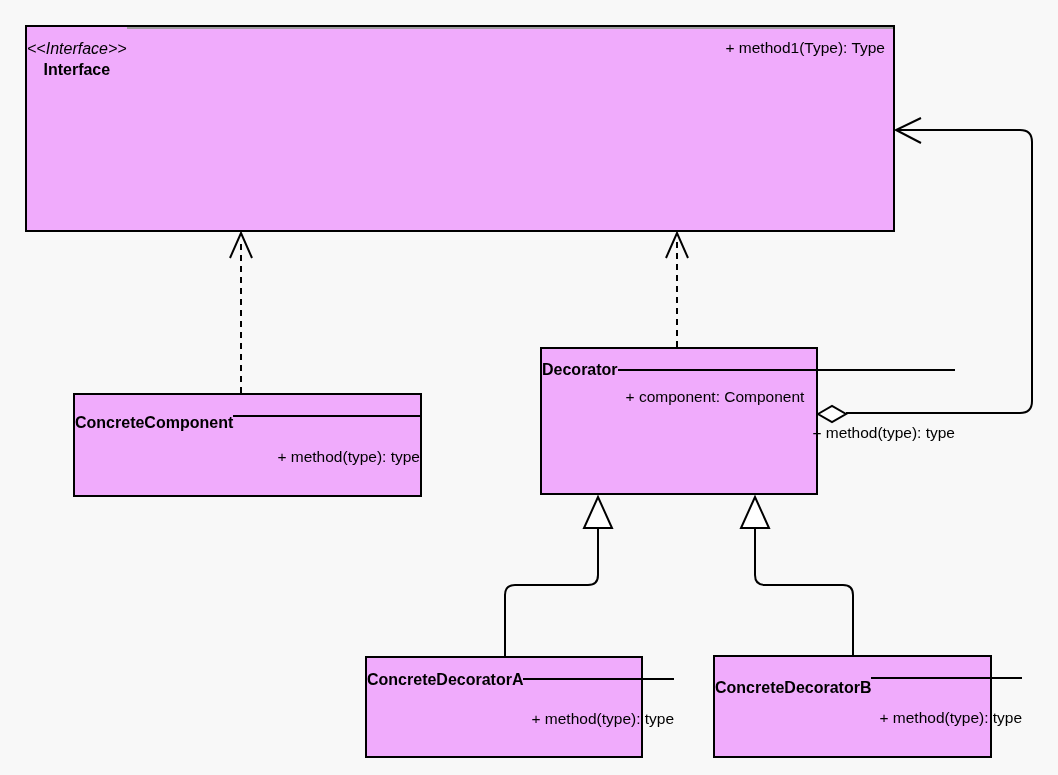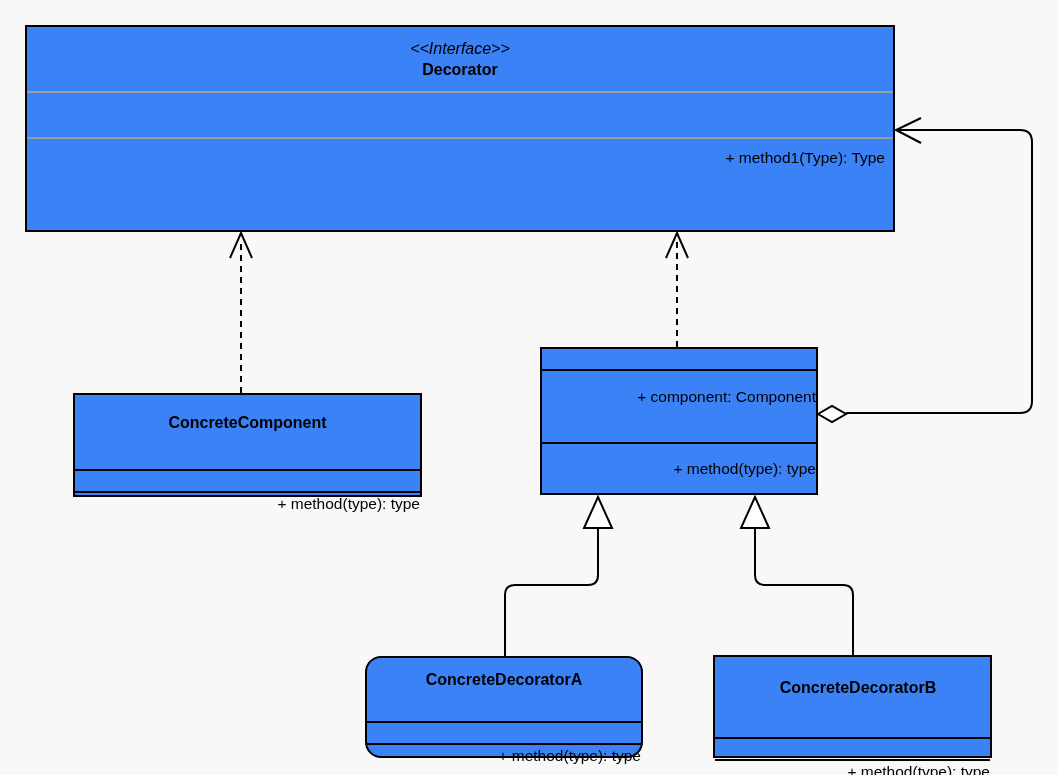--- a/index.html
+++ b/index.html
@@ -6,25 +6,25 @@
   body {
     width: 1058px; height: 775px;
     background: #f8f8f8;
     position: relative;
     overflow: hidden;
     font-family: "Liberation Sans", "DejaVu Sans", sans-serif;
     color: #000;
   }
   .uml-class {
     position: absolute;
-    background: #3b82f6;
+    background: #f0abfc;
     border: 2px solid #000;
     box-sizing: border-box;
     display: flex;
-    flex-direction: column;
+    flex-direction: row;
   }
   .uml-title {
     display: flex;
     flex-direction: column;
     align-items: center;
     justify-content: center;
     flex: 0 0 auto;
   }
   .uml-title .stereotype {
     font-style: italic;
@@ -60,59 +60,62 @@
     left: 0; top: 0;
     pointer-events: none;
   }
 </style>
 </head>
 <body>
 
 <div class="uml-class" style="left:25px; top:25px; width:870px; height:207px;">
   <div class="uml-title" style="height:64px;">
     <div class="stereotype">&lt;&lt;Interface&gt;&gt;</div>
-    <div class="class-name">Decorator</div>
+    <div class="class-name">Interface</div>
   </div>
   <div class="compartment sep-gray" style="height:46px;"></div>
   <div class="compartment sep-gray members-top" style="flex:1;">
     <div class="member-line">+ method1(Type): Type</div>
   </div>
 </div>
 
 <div class="uml-class" style="left:73px; top:393px; width:349px; height:104px;">
   <div class="uml-title" style="height:54px;">
     <div class="class-name">ConcreteComponent</div>
   </div>
   <div class="compartment sep-black" style="height:8px;"></div>
   <div class="compartment sep-black members-center">
     <div class="member-line">+ method(type): type</div>
   </div>
 </div>
 
 <div class="uml-class" style="left:540px; top:347px; width:278px; height:148px;">
+  <div class="uml-title" style="height:41px;">
+    <div class="class-name">Decorator</div>
+  </div>
   <div class="compartment sep-black members-center" style="height:53px; flex:0 0 auto;">
     <div class="member-line">+ component: Component</div>
   </div>
   <div class="compartment sep-black members-center">
     <div class="member-line">+ method(type): type</div>
   </div>
 </div>
 
-<div class="uml-class" style="left:365px; top:656px; width:278px; height:102px;border-radius:16px;">
+<div class="uml-class" style="left:365px; top:656px; width:278px; height:102px;">
   <div class="uml-title" style="height:43px;">
     <div class="class-name">ConcreteDecoratorA</div>
   </div>
   <div class="compartment sep-black" style="height:8px;"></div>
   <div class="compartment sep-black members-center">
     <div class="member-line">+ method(type): type</div>
   </div>
 </div>
 
 <div class="uml-class" style="left:713px; top:655px; width:279px; height:103px;">
-  <div class="uml-title" style="height:60px;padding-left:11px;">
+  <div class="uml-title" style="height:60px;">
     <div class="class-name">ConcreteDecoratorB</div>
   </div>
   <div class="compartment sep-black" style="height:8px;"></div>
   <div class="compartment sep-black members-center">
     <div class="member-line">+ method(type): type</div>
   </div>
 </div>
 
 <svg id="connector-layer" width="1058" height="775" viewBox="0 0 1058 775">
   <g stroke="#000" stroke-width="2" fill="none">

